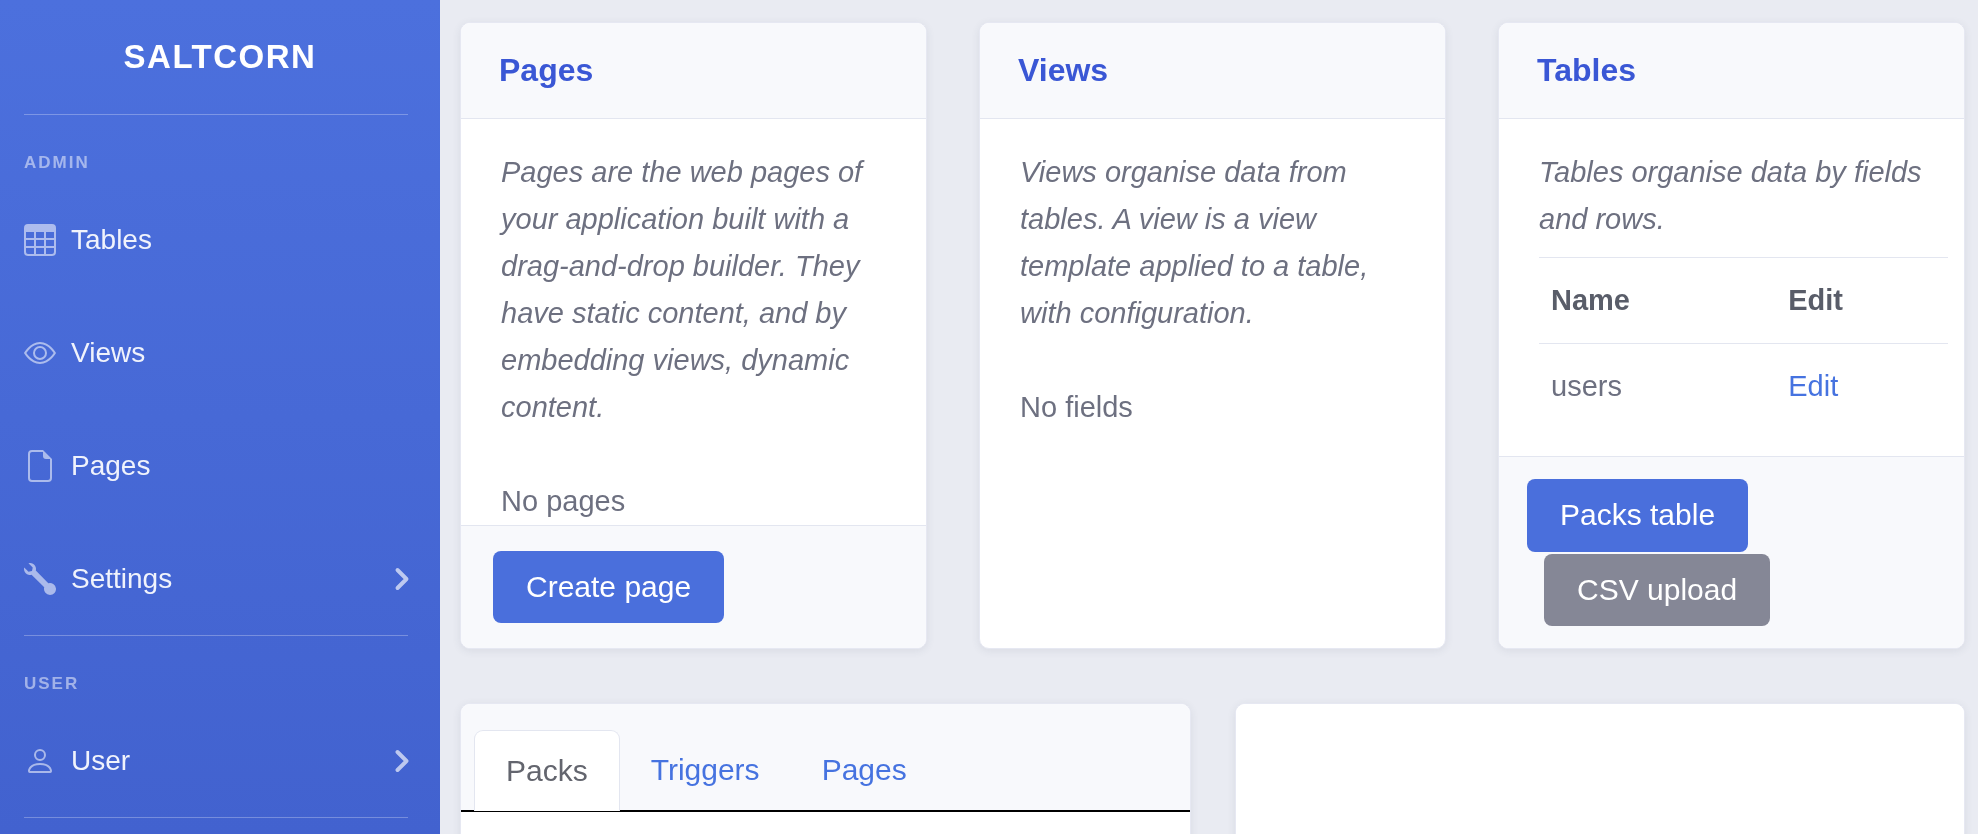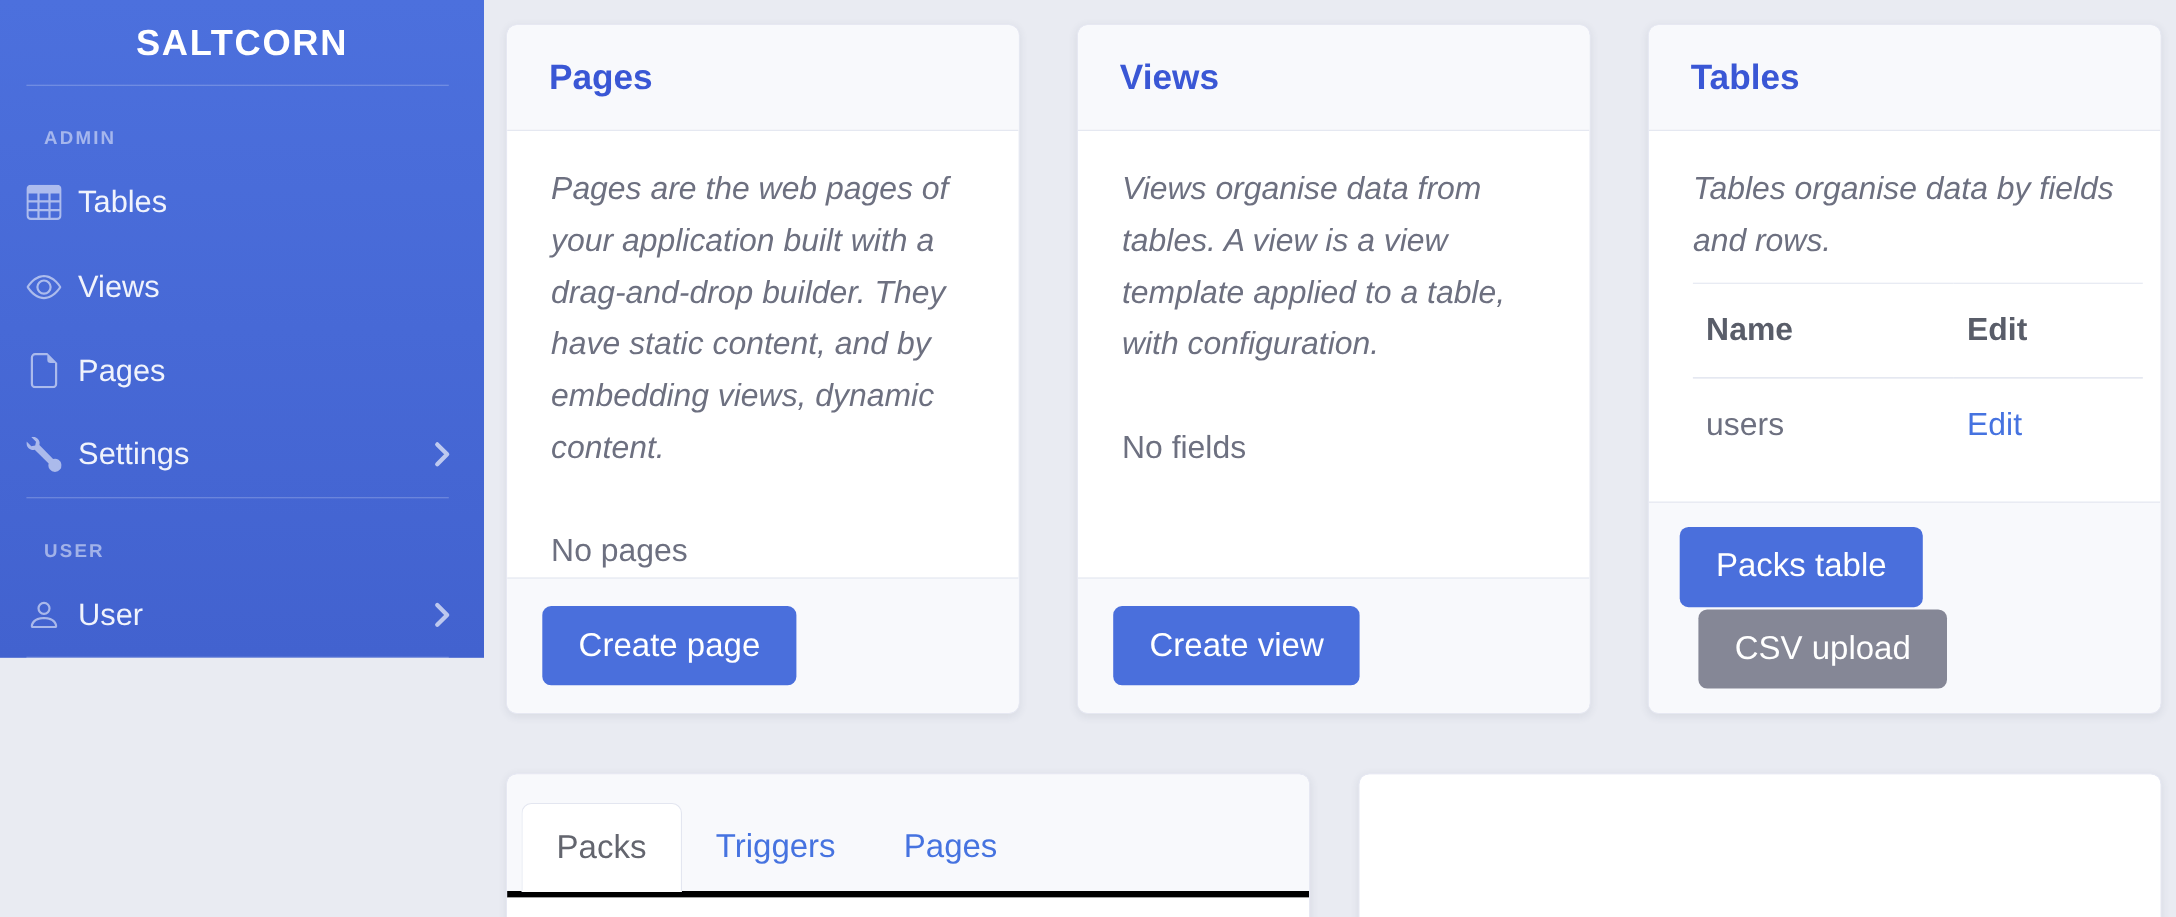--- a/index.html
+++ b/index.html
@@ -5,32 +5,32 @@
   html, body { margin:0; padding:0; overflow:hidden; }
   body {
     width:1978px; height:834px;
     background:#e9ebf2;
     font-family:"Liberation Sans", sans-serif;
     display:flex;
   }
 
   
   .sidebar {
-    width:440px; min-width:440px; height:598px;
+    width:440px; min-width:440px; height:834px;
     background:linear-gradient(180deg,#4c70dd 0%, #4262cf 100%);
     display:flex; flex-direction:column;
   }
   .brand {
     height:114px; display:flex; align-items:center; justify-content:center;
     color:#ffffff; font-size:33px; font-weight:800; letter-spacing:1.5px;
     cursor:pointer;
   }
   .sb-divider { border-top:1px solid rgba(255,255,255,.28); margin:0 32px 0 24px; }
   .sb-heading {
-    margin:38px 24px 10px 40px;
+    margin:38px 24px 10px 24px;
     font-size:17px; font-weight:700; letter-spacing:2px;
     color:rgba(255,255,255,.5);
   }
   .sb-item {
     height:113px; display:flex; align-items:center;
     padding:0 26px 0 24px; cursor:pointer;
   }
   .nav-icon { width:32px; height:32px; margin-right:15px; color:rgba(255,255,255,.55); flex:none; }
   .nav-icon svg { width:32px; height:32px; display:block; fill:currentColor; }
   .nav-label { font-size:28px; color:rgba(255,255,255,.92); }
@@ -81,21 +81,21 @@
   .mini-table td { color:#6d7080; }
   .edit-link { color:#4673e0; text-decoration:none; cursor:pointer; }
 
   .tables-footer { padding:22px 0 22px 28px; }
   .csv-row { margin:2px 0 0 17px; }
 
   
   .bottom-row { display:flex; gap:44px; margin-top:54px; }
   .bottom-card { flex:1; height:240px; }
   .tabbar {
-    background:#f8f9fc; border-bottom:6px solid #000000;
+    background:#f8f9fc; border-bottom:2px solid #000000;
     display:flex; padding:26px 2px 0 13px; flex:none;
   }
   .tab {
     font-size:30px; padding:23px 31px; margin-bottom:-1px;
     color:#4673e0; cursor:pointer; line-height:1.1;
   }
   .tab.active {
     background:#ffffff;
     border:1px solid #e3e6f0; border-bottom:1px solid #ffffff;
     border-radius:9px 9px 0 0;
@@ -189,23 +189,20 @@
         <button class="btn btn-primary">Create page</button>
       </footer>
     </section>
 
     <section class="card">
       <header class="card-header">Views</header>
       <div class="card-body">
         <p class="desc">Views organise data from tables. A view is a view template applied to a table, with configuration.</p>
         <div class="empty">No fields</div>
       </div>
-      <footer class="card-footer">
-        <button class="btn btn-primary">Create view</button>
-      </footer>
     </section>
 
     <section class="card">
       <header class="card-header">Tables</header>
       <div class="card-body tables-body">
         <p class="desc">Tables organise data by fields and rows.</p>
         <table class="mini-table">
           <thead>
             <tr>
               <th>Name</th>

